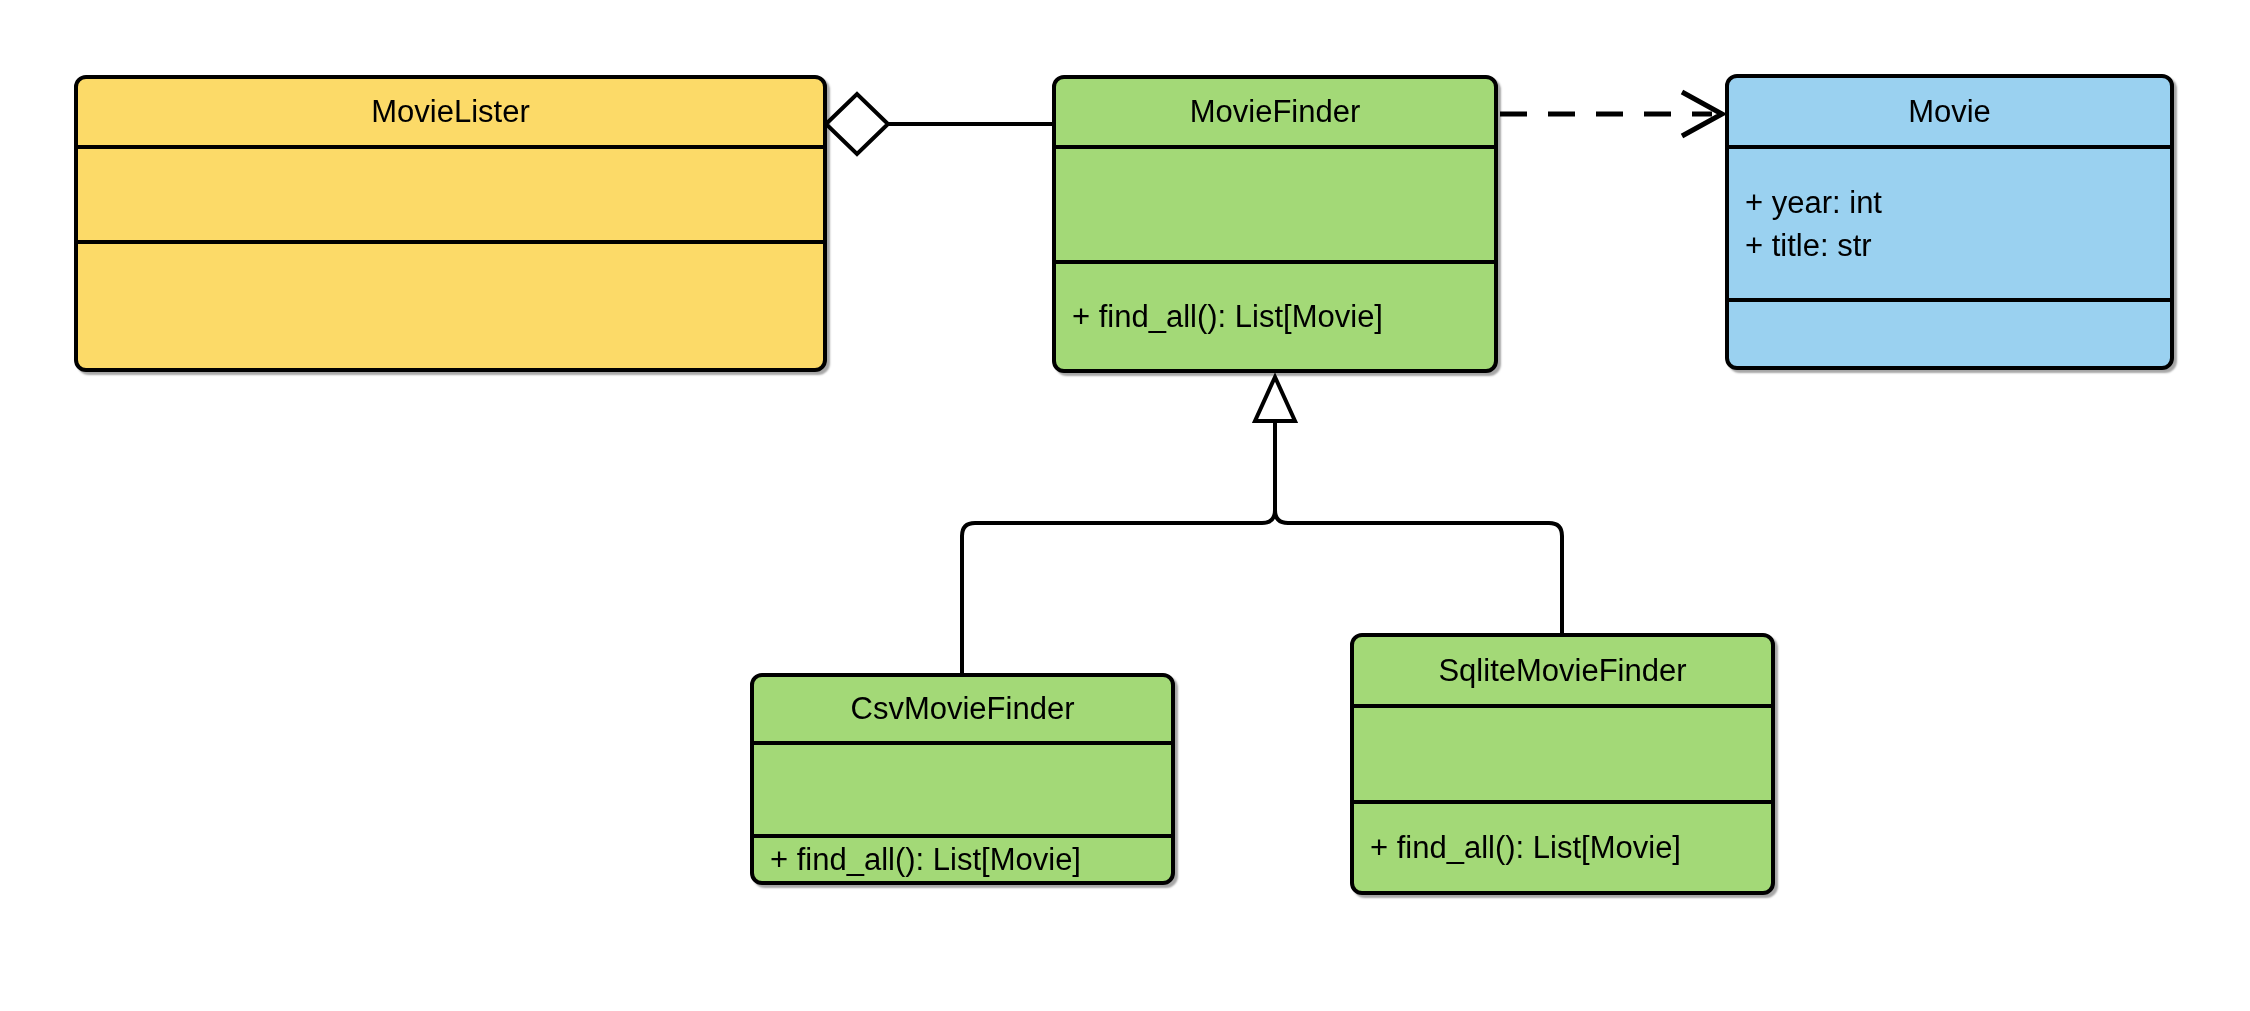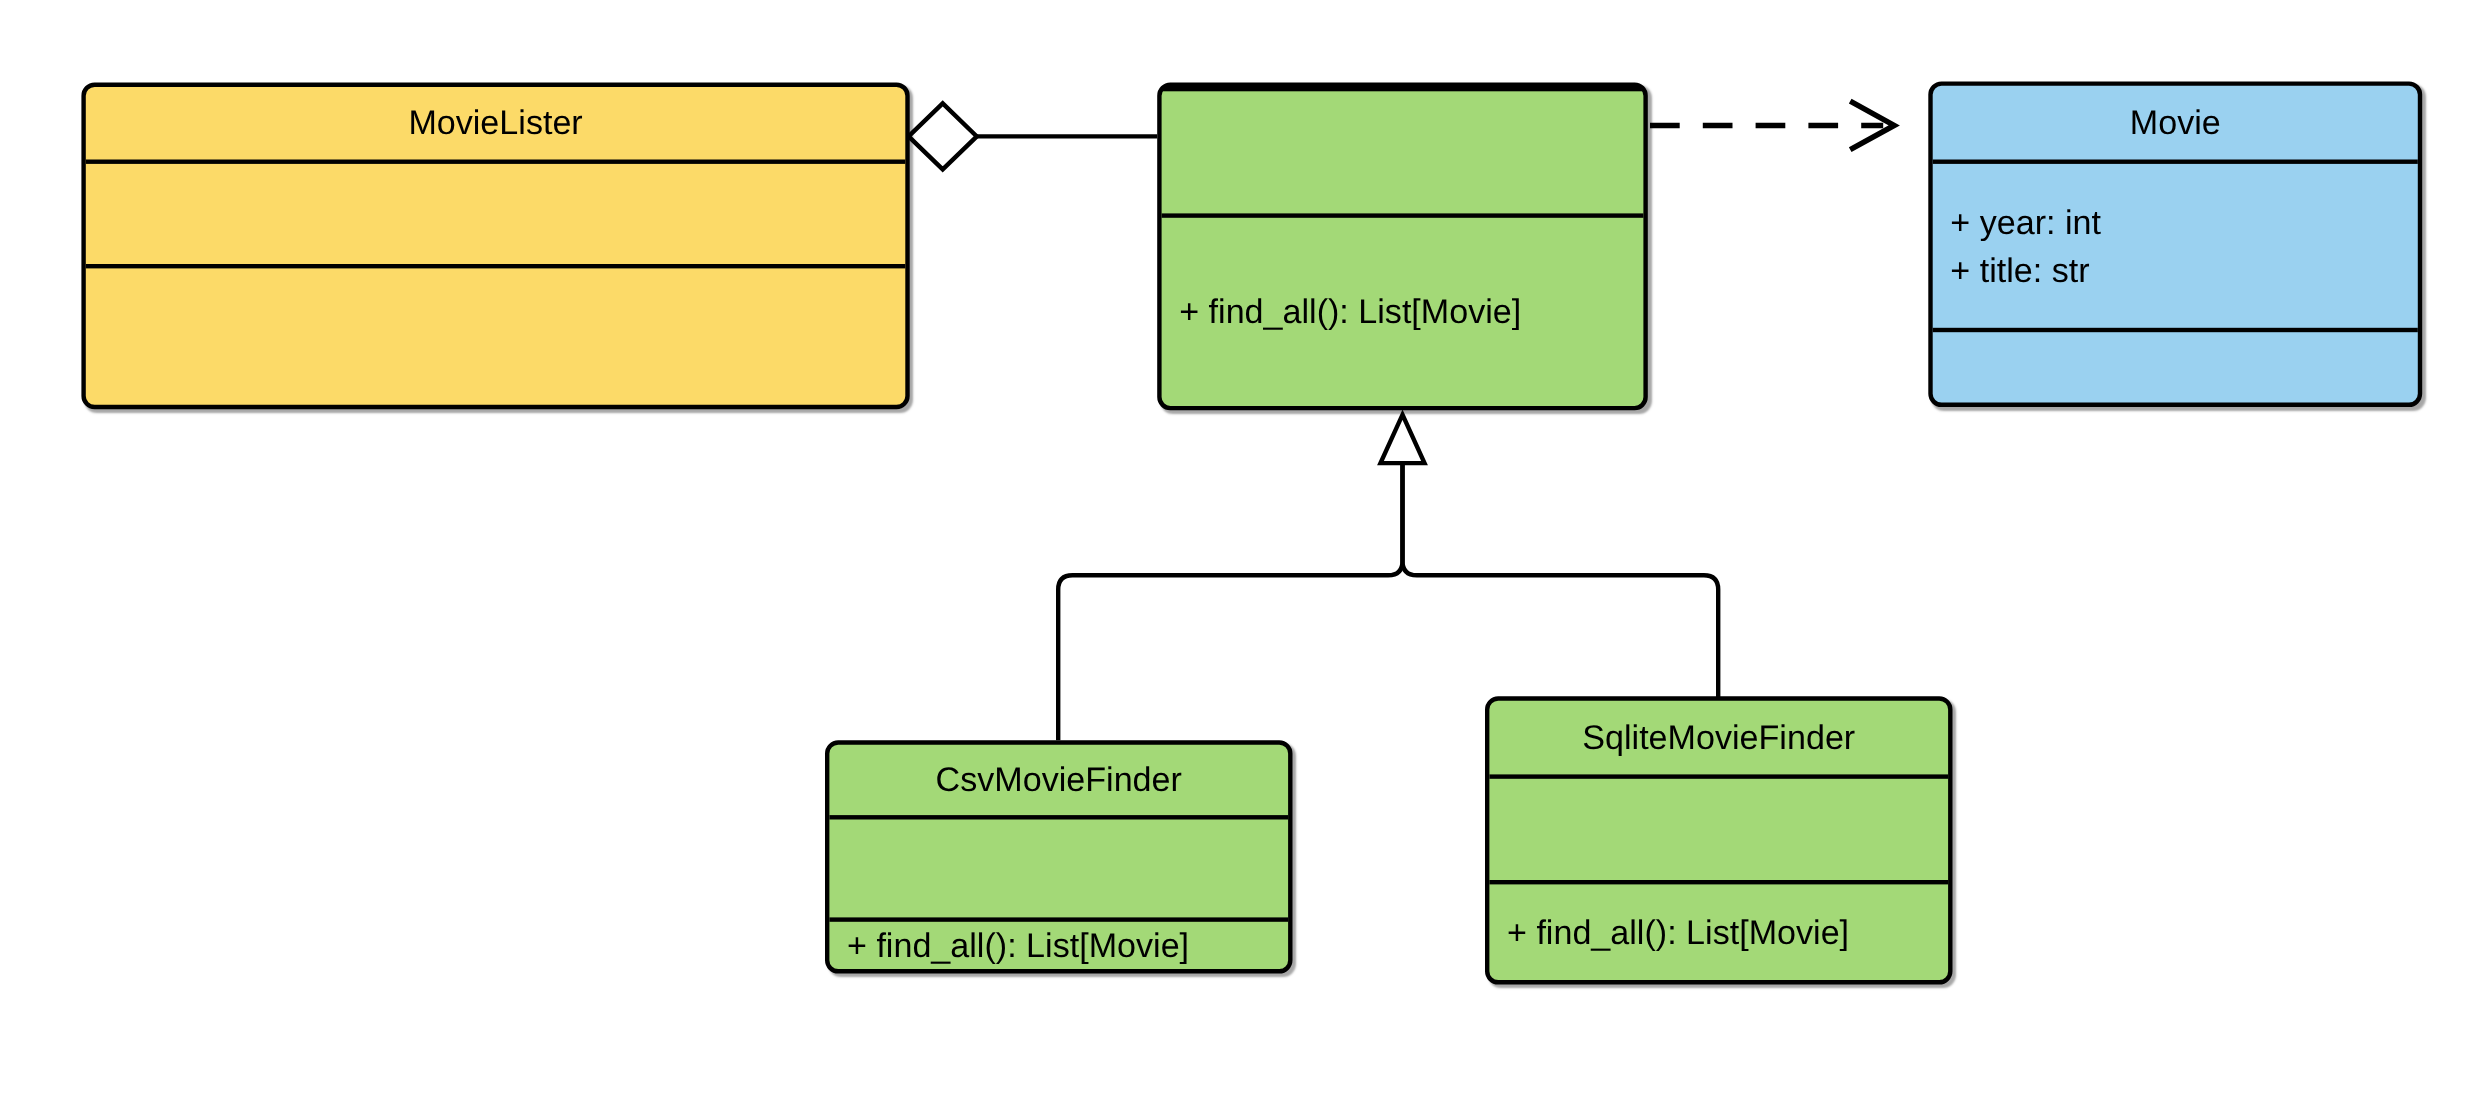--- a/index.html
+++ b/index.html
@@ -28,21 +28,21 @@
     box-sizing: border-box;
     border: 4px solid #000000;
     border-radius: 12px;
     display: flex;
     flex-direction: column;
     font-size: 31px;
     box-shadow: 3px 3px 2px rgba(0,0,0,0.35);
   }
   .fill-yellow { background: #fcda68; }
   .fill-green  { background: #a3d977; }
-  .fill-blue   { background: #9ad1f0; margin-left: 28px; }
+  .fill-blue   { background: #9ad1f0; }
   .compartment { box-sizing: border-box; }
   .c-title {
     height: var(--title-h, 66px);
     display: flex;
     align-items: center;
     justify-content: center;
     white-space: nowrap;
   }
   .c-attrs {
     height: var(--attrs-h, 95px);
@@ -92,20 +92,23 @@
   <div class="uml-class fill-yellow" style="left:74px;top:75px;width:753px;height:297px;--title-h:66px;--attrs-h:95px;">
     <div class="compartment c-title">
       <span>MovieLister</span>
     </div>
     <div class="compartment c-attrs"></div>
     <div class="compartment c-methods">
     </div>
   </div>
 
   <div class="uml-class fill-green" style="left:1052px;top:75px;width:446px;height:298px;--title-h:66px;--attrs-h:115px;">
+    <div class="compartment c-title">
+      <span>MovieFinder</span>
+    </div>
     <div class="compartment c-attrs"></div>
     <div class="compartment c-methods">
       <div class="member">+ find_all(): List[Movie]</div>
     </div>
   </div>
 
   <div class="uml-class fill-blue" style="left:1725px;top:74px;width:449px;height:296px;--title-h:67px;--attrs-h:153px;">
     <div class="compartment c-title">
       <span>Movie</span>
     </div>

